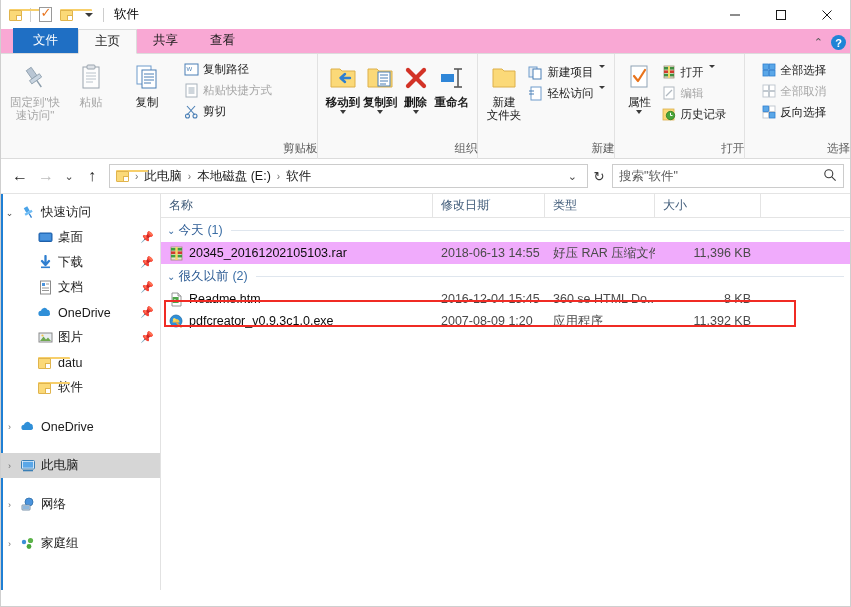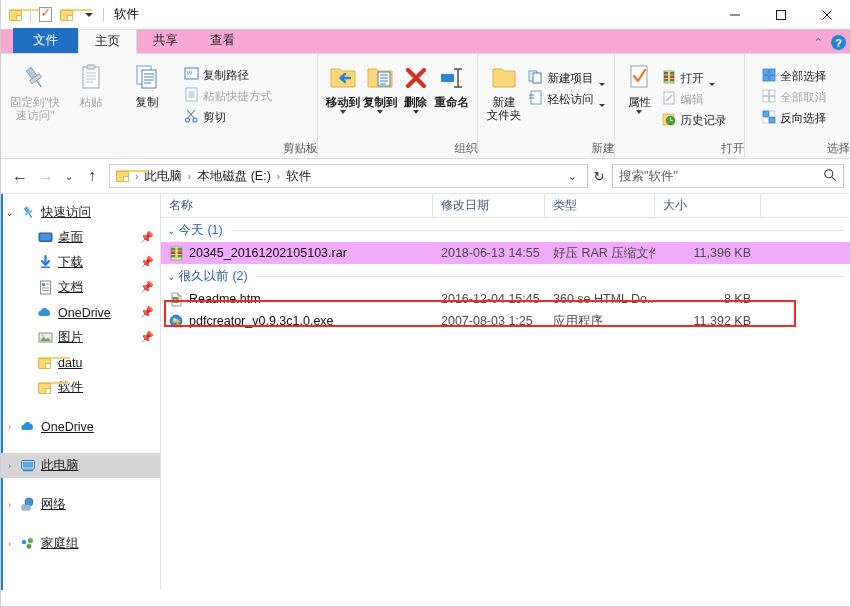--- a/index.html
+++ b/index.html
@@ -180,21 +180,21 @@
   }
   .big-btn .bi { height: 32px; display: flex; align-items: center; justify-content: center; }
   .big-btn .bl {
     font-size: 11.5px; text-align: center; line-height: 13px;
     color: #1a1a1a;
     margin-top: 2px;
   }
   .big-btn.dim .bl { color: #a6a6a6; }
   .small-col { display: flex; flex-direction: column; padding-top: 4px; }
   .small-btn {
-    display: flex; align-items: flex-end; gap: 4px;
+    display: flex; align-items: flex-start; gap: 4px;
     height: 21px;
     padding: 0 3px;
     font-size: 11.5px;
     color: #1a1a1a;
     white-space: nowrap;
   }
   .small-btn.dim { color: #a6a6a6; }
   .caret-sm {
     width: 0; height: 0;
     border-left: 3px solid transparent;
@@ -291,21 +291,21 @@
   .nchev {
     width: 17px; text-align: center;
     color: #6a6a6a; font-size: 9px;
     flex: 0 0 17px;
   }
   .nchev.open { color: #4a4a4a; }
   .nicon {
     width: 20px; display: flex; align-items: center; justify-content: center;
     flex: 0 0 20px;
   }
-  .nlabel { margin-left: 3px; text-decoration: underline; }
+  .nlabel { margin-left: 3px; }
   .npin {
     margin-left: auto;
     color: #9a9a9a; font-size: 11px;
   }
   .indent1 { padding-left: 17px; }
 
   
   .list-pane {
     flex: 1;
     background: #ffffff;
@@ -967,21 +967,21 @@
           <span class="fi">
             <svg width="15" height="15" viewBox="0 0 15 15">
               <circle cx="7" cy="7" r="6" fill="#2f8fd8" stroke="#1f6fa8" stroke-width="0.8"></circle>
               <path d="M3.5 8.5 a3.5 3.5 0 0 1 7 0 Z" fill="#f2c84b"></path>
               <circle cx="5.4" cy="5.4" r="1.5" fill="#f7e06a"></circle>
               <path d="M8 9 l4 4" stroke="#f0a030" stroke-width="1.6" stroke-linecap="round"></path>
             </svg>
           </span>
           <span>pdfcreator_v0.9.3c1.0.exe</span>
         </div>
-        <div class="fc" style="width:112px;">2007-08-03 1:25</div>
+        <div class="fc" style="width:112px;">2007-08-09 1:20</div>
         <div class="fc" style="width:110px;">应用程序</div>
         <div class="fc right" style="width:106px;text-decoration:underline;">11,392 KB</div>
       </div>
 
       <div class="redbox" id="annotation-box" style="left: 3px; top: 106px; width: 632px; height: 27px; border-color: rgb(240, 43, 36);"></div>
 
     </div>
   </div>
 </div>
 

